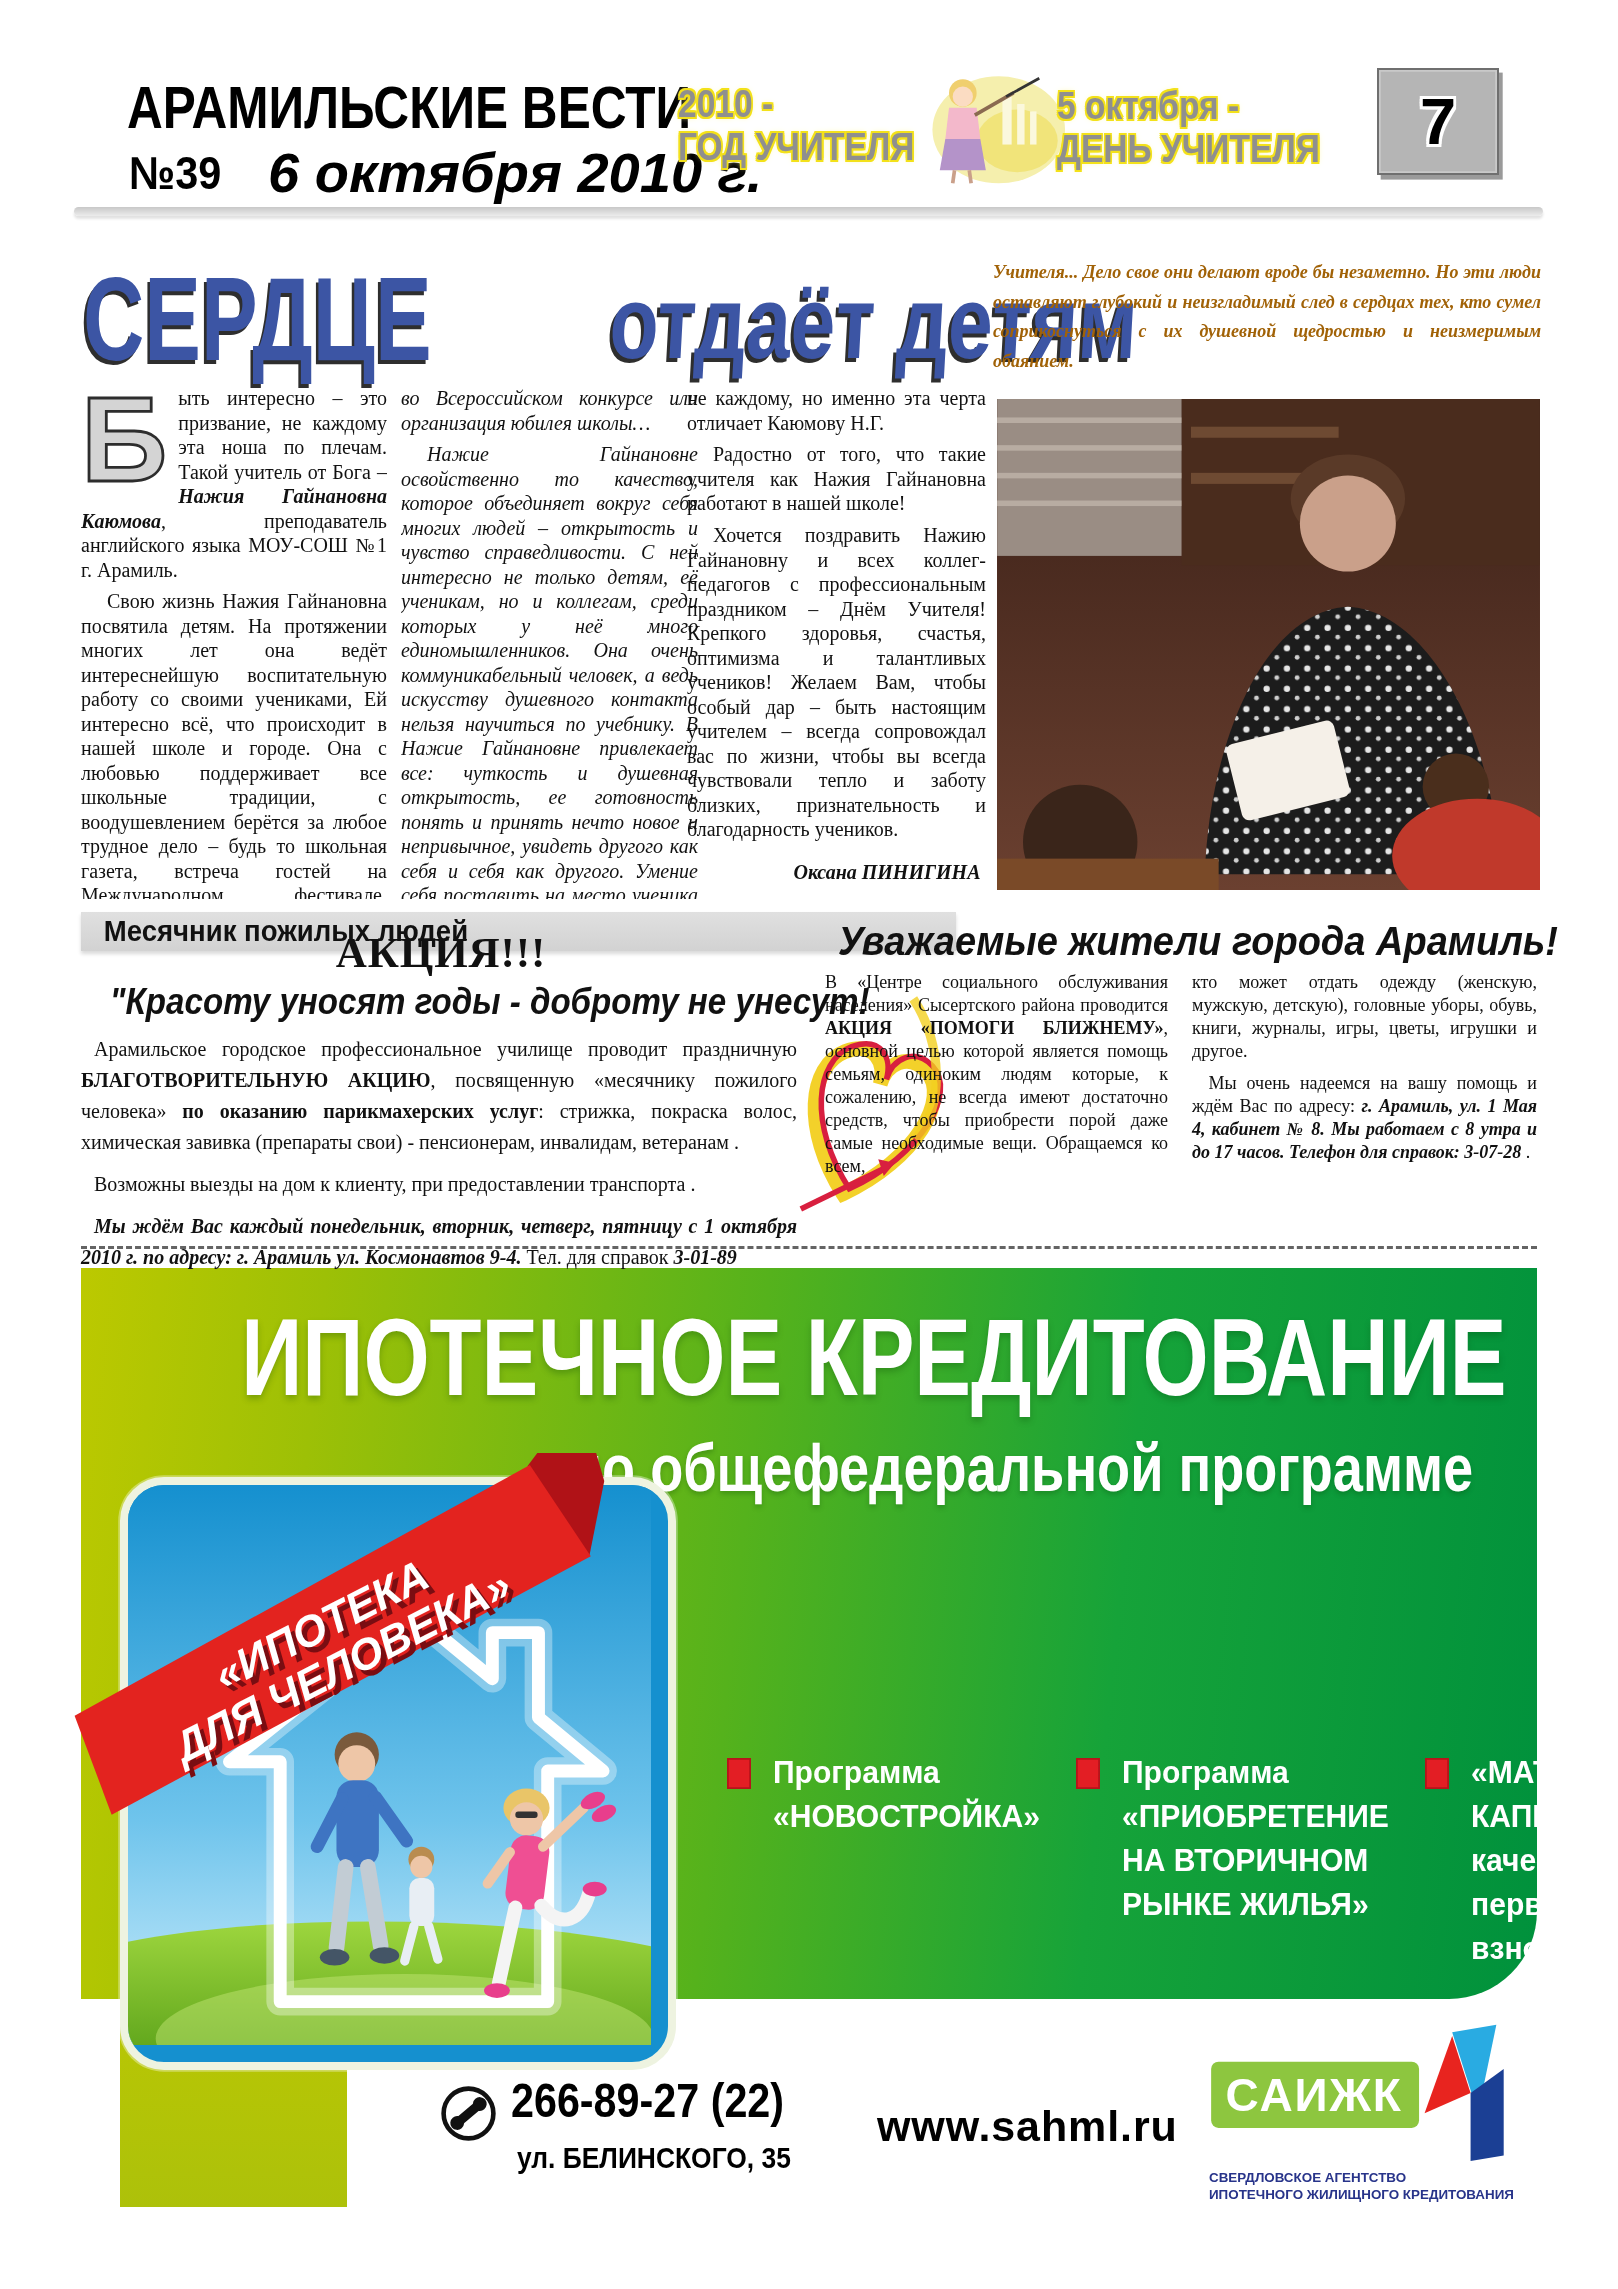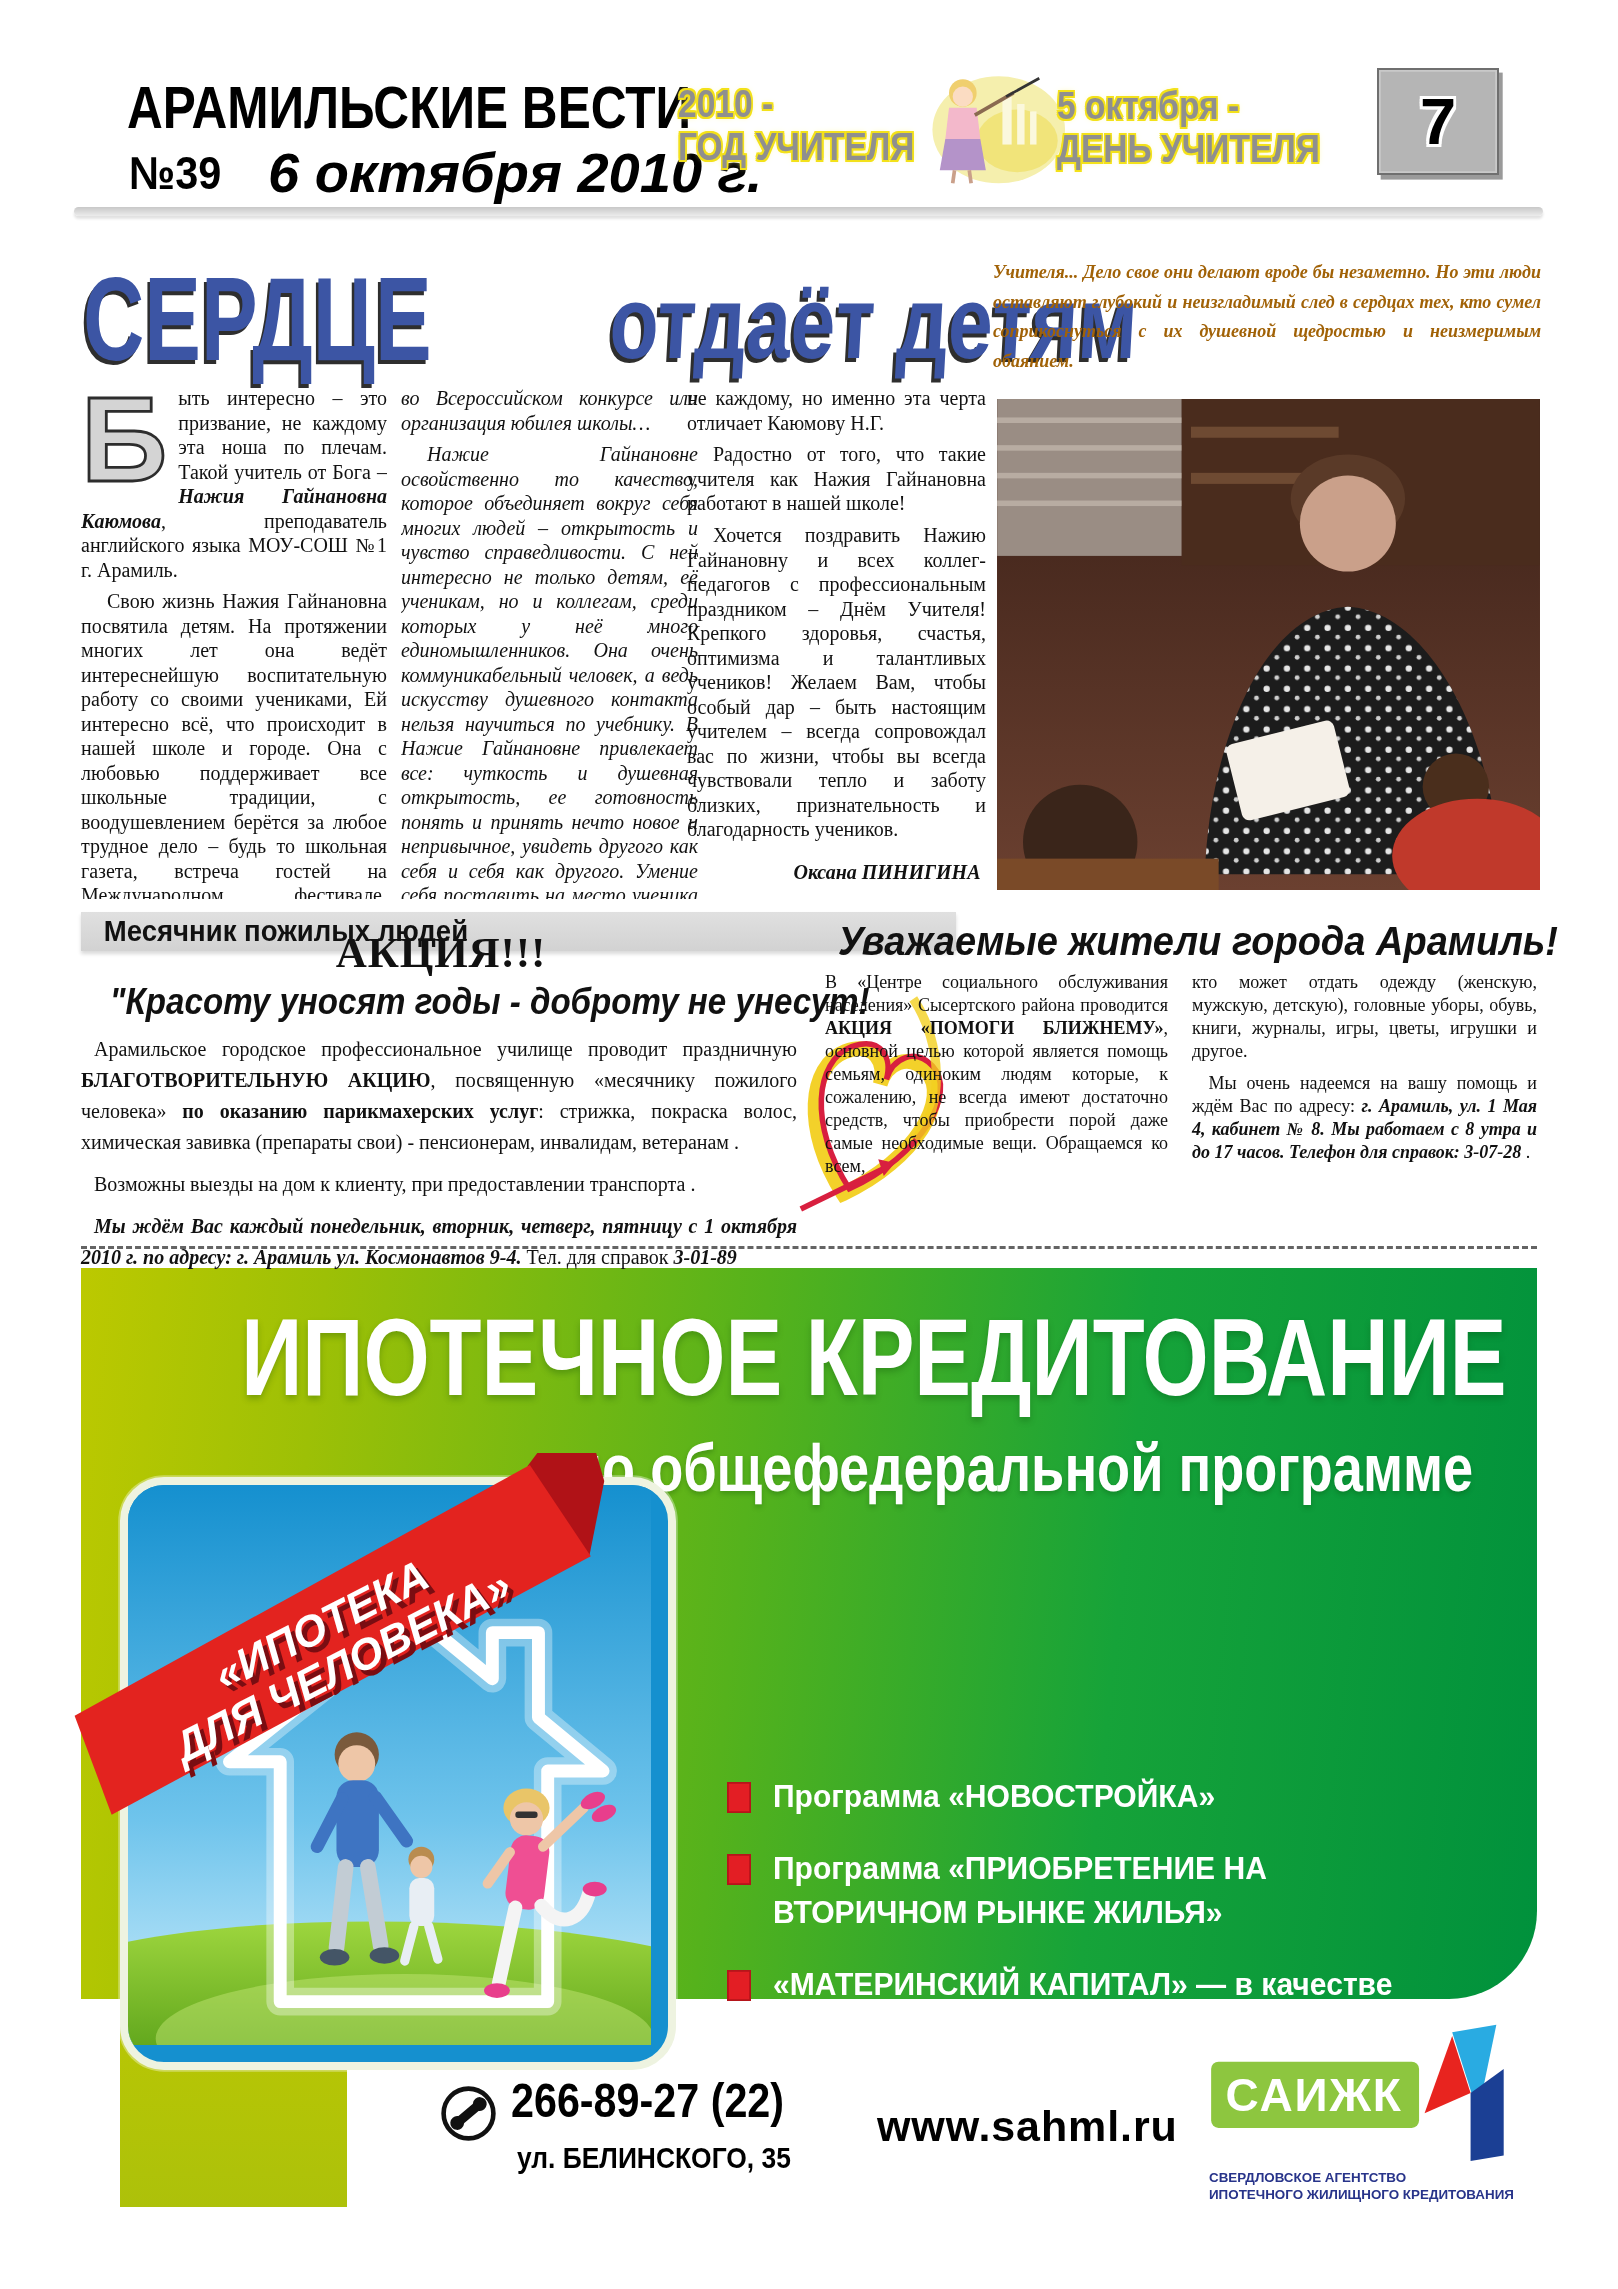--- a/index.html
+++ b/index.html
@@ -85,21 +85,21 @@
     font-family:"Liberation Sans",sans-serif;font-weight:800;font-size:109px;color:#fff;
     transform:scaleX(.78);transform-origin:center top;white-space:nowrap;
     text-shadow:0 3.7px 7.4px rgba(0,60,0,.25);}
   .ad-sub{position:absolute;left:397px;top:162px;width:1015px;text-align:center;
     font-family:"Liberation Sans",sans-serif;font-weight:800;font-size:66px;color:#fff;
     transform:scaleX(.82);transform-origin:center top;white-space:nowrap;
     text-shadow:0 2.8px 5.5px rgba(0,60,0,.25);}
   .ad-card{position:absolute;left:39px;top:209px;width:540px;height:577px;border-radius:44px;
     border:8.3px solid #eef3e0;overflow:hidden;background:#1590cf;box-shadow:0 0 0 1.8px rgba(255,255,255,.35);}
   .ad-ribbon{position:absolute;left:-23px;top:185px;width:572px;height:397px;pointer-events:none;}
-  .ad-bullets{position:absolute;left:646px;top:507px;width:720px;display:flex;flex-direction:column;gap:28px;}
+  .ad-bullets{position:absolute;left:646px;top:483px;width:720px;display:flex;flex-direction:row;gap:28px;}
   .ad-bullet{display:flex;gap:22px;}
   .ad-bullet .sq{flex:0 0 24px;width:24px;height:31px;margin-top:6.5px;background:#e31e24;
     box-shadow:inset 0 0 0 1.8px #b5151a;}
   .ad-bullet .txt{font-family:"Liberation Sans",sans-serif;font-weight:700;font-size:31px;
     line-height:44px;color:#fff;transform:scaleX(.97);transform-origin:left top;}
   .ad-phoneicon{position:absolute;left:358px;top:816px;width:59px;height:59px;}
   .ad-phone{position:absolute;left:430px;top:805px;font-family:"Liberation Sans",sans-serif;
     font-weight:800;font-size:48px;color:#000;transform:scaleX(.86);transform-origin:left top;white-space:nowrap;}
   .ad-addr{position:absolute;left:436px;top:873px;font-family:"Liberation Sans",sans-serif;
     font-weight:800;font-size:30px;color:#000;transform:scaleX(.88);transform-origin:left top;white-space:nowrap;}

